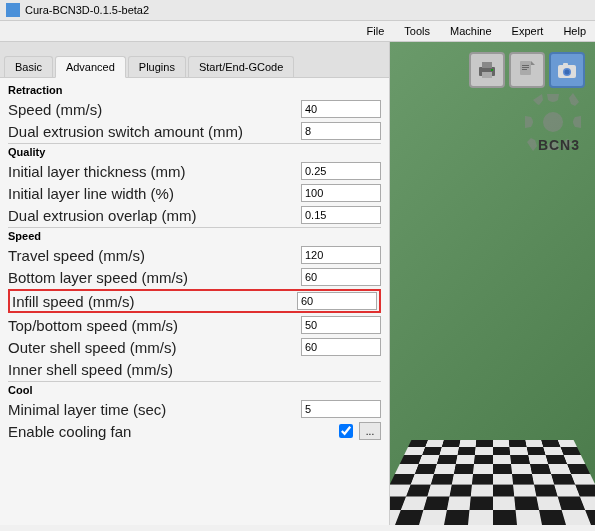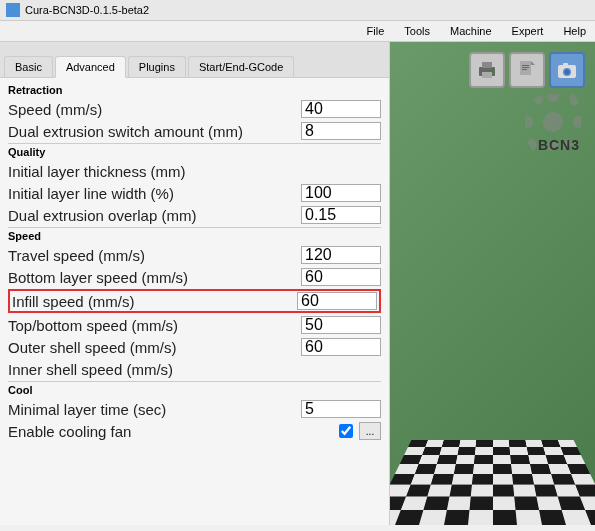--- a/index.html
+++ b/index.html
@@ -111,21 +111,21 @@
       font-size: 15px;
       color: #222;
       padding-right: 4px;
     }
 
     .setting-input {
       width: 80px;
       height: 18px;
       border: 1px solid #aaa;
       background: #fff;
-      font-size: 16px;
+      font-size: 11px;
       padding: 8px 3px;
       outline: none;
     }
 
     .setting-row.highlighted {
       border: 2px solid #e03030;
       padding: 1px 2px;
     }
 
     .setting-row.highlighted .setting-input {
@@ -297,20 +297,21 @@
         <span class="setting-label">Dual extrusion switch amount (mm)</span>
         <input class="setting-input" type="text" value="8" style="">
       </div>
 
       <hr class="divider">
 
       <div class="section-header">Quality</div>
 
       <div class="setting-row">
         <span class="setting-label">Initial layer thickness (mm)</span>
+        <input class="setting-input" type="text" value="0.25" style="">
       </div>
 
       <div class="setting-row">
         <span class="setting-label">Initial layer line width (%)</span>
         <input class="setting-input" type="text" value="100" style="">
       </div>
 
 
       <div class="setting-row">
         <span class="setting-label">Dual extrusion overlap (mm)</span>

